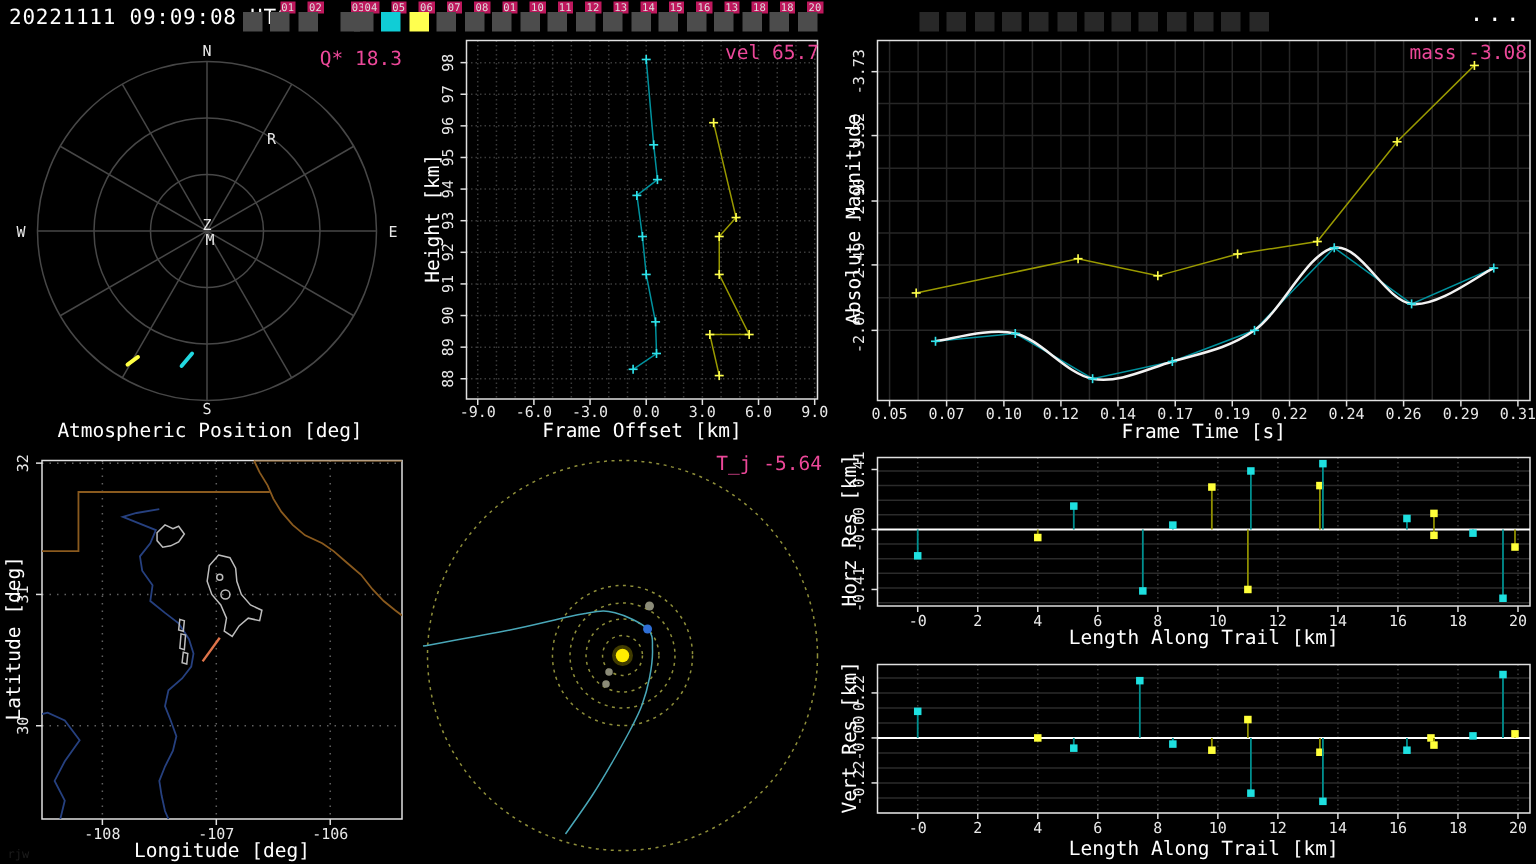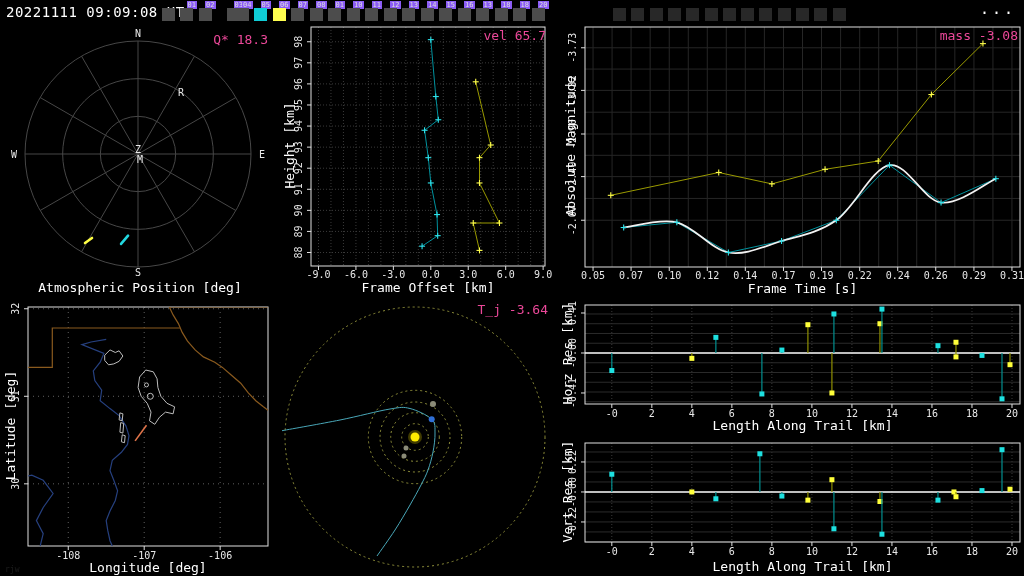--- a/index.html
+++ b/index.html
@@ -3,21 +3,21 @@
 <meta charset="utf-8">
 <style>
   html,body{margin:0;padding:0;background:#000;}
   #app{position:relative;width:1024px;height:576px;background:#000;overflow:hidden;
        font-family:"DejaVu Sans Mono",monospace;color:#fff;}
   .topbar{position:absolute;left:0;top:0;width:1024px;height:24px;}
   .ts{position:absolute;left:6px;top:4px;font-size:14px;letter-spacing:.5px;white-space:nowrap;}
   .frames{position:absolute;left:160px;top:1px;height:22px;width:700px;}
   .frame-cell{position:absolute;width:18px;height:22px;top:0;}
   .frame-box{position:absolute;left:0;bottom:2px;width:13px;height:13px;}
-  .frame-num{position:absolute;top:0;right:1px;font-size:7px;line-height:8px;color:#ddd;background:#8b5cf6;padding:0 1px;}
+  .frame-num{position:absolute;top:0;right:1px;font-size:7px;line-height:8px;color:#ddd;background:#be185d;padding:0 1px;}
   .more{position:absolute;right:8px;top:0px;font-size:15px;letter-spacing:3px;cursor:pointer;}
   .panel{position:absolute;}
   .panel svg{position:absolute;left:0;top:0;}
   .stat{position:absolute;font-size:13px;white-space:nowrap;color:#ec4899;}
   .title{position:absolute;font-size:13px;text-align:center;white-space:nowrap;color:#fff;}
   .ylab{position:absolute;font-size:13px;width:140px;text-align:center;white-space:nowrap;
         transform:rotate(-90deg);transform-origin:center;color:#fff;}
   .wm{position:absolute;font-size:8px;color:#1c1c1c;}
   svg text{font-family:"DejaVu Sans Mono",monospace;font-size:10px;fill:#e8e8e8;}
 </style>
@@ -478,21 +478,21 @@
           <circle cx="135" cy="143" r="130" fill="none" stroke="#8f8f3a" stroke-width="1" stroke-dasharray="2,3"></circle>
         </g>
         <path d="M2.0,136.7C11.7,134.9 42.0,129.6 60.0,126.0C78.0,122.4 98.3,116.9 110.0,115.0C121.7,113.1 123.0,112.8 130.0,114.5C136.9,116.2 147.5,121.2 151.7,125.3C155.9,129.4 154.8,133.6 155.0,139.0C155.2,144.4 154.2,151.8 153.0,158.0C151.8,164.2 150.0,170.5 148.0,176.0C146.0,181.5 144.0,185.2 141.0,191.0C138.0,196.8 134.3,203.5 130.0,211.0C125.7,218.5 120.5,227.5 115.0,236.0C109.5,244.5 100.0,257.7 97.0,262.0" fill="none" stroke="#49a7b8" stroke-width="1"></path>
         <circle cx="135" cy="143" r="7" fill="#ffec00" opacity="0.25"></circle>
         <circle cx="135" cy="143" r="4.5" fill="#ffec00"></circle>
         <circle cx="126" cy="154" r="2.5" fill="#8b8b78"></circle>
         <circle cx="124" cy="162" r="2.5" fill="#8b8b78"></circle>
         <circle cx="153" cy="110" r="3" fill="#8b8b78"></circle>
         <circle cx="151.7" cy="125.3" r="3" fill="#2f6fd6"></circle>
       </svg>
-    <div class="stat" style="right:12px;top:8px">T_j -3.64</div>
+    <div class="stat" style="right:12px;top:8px">T_j -5.64</div>
   </div>
 
   <div class="panel" style="left:560px;top:294px;width:464px;height:140px">
     <svg id="svg-horz" width="464" height="140">
         <g>
           <line x1="51.81232750689973" y1="11" x2="51.81232750689973" y2="110" stroke="#3a3a3a" stroke-dasharray="1,2"></line>
           <line x1="91.83072677092916" y1="11" x2="91.83072677092916" y2="110" stroke="#3a3a3a" stroke-dasharray="1,2"></line>
           <line x1="131.8491260349586" y1="11" x2="131.8491260349586" y2="110" stroke="#3a3a3a" stroke-dasharray="1,2"></line>
           <line x1="171.86752529898806" y1="11" x2="171.86752529898806" y2="110" stroke="#3a3a3a" stroke-dasharray="1,2"></line>
           <line x1="211.88592456301748" y1="11" x2="211.88592456301748" y2="110" stroke="#3a3a3a" stroke-dasharray="1,2"></line>

